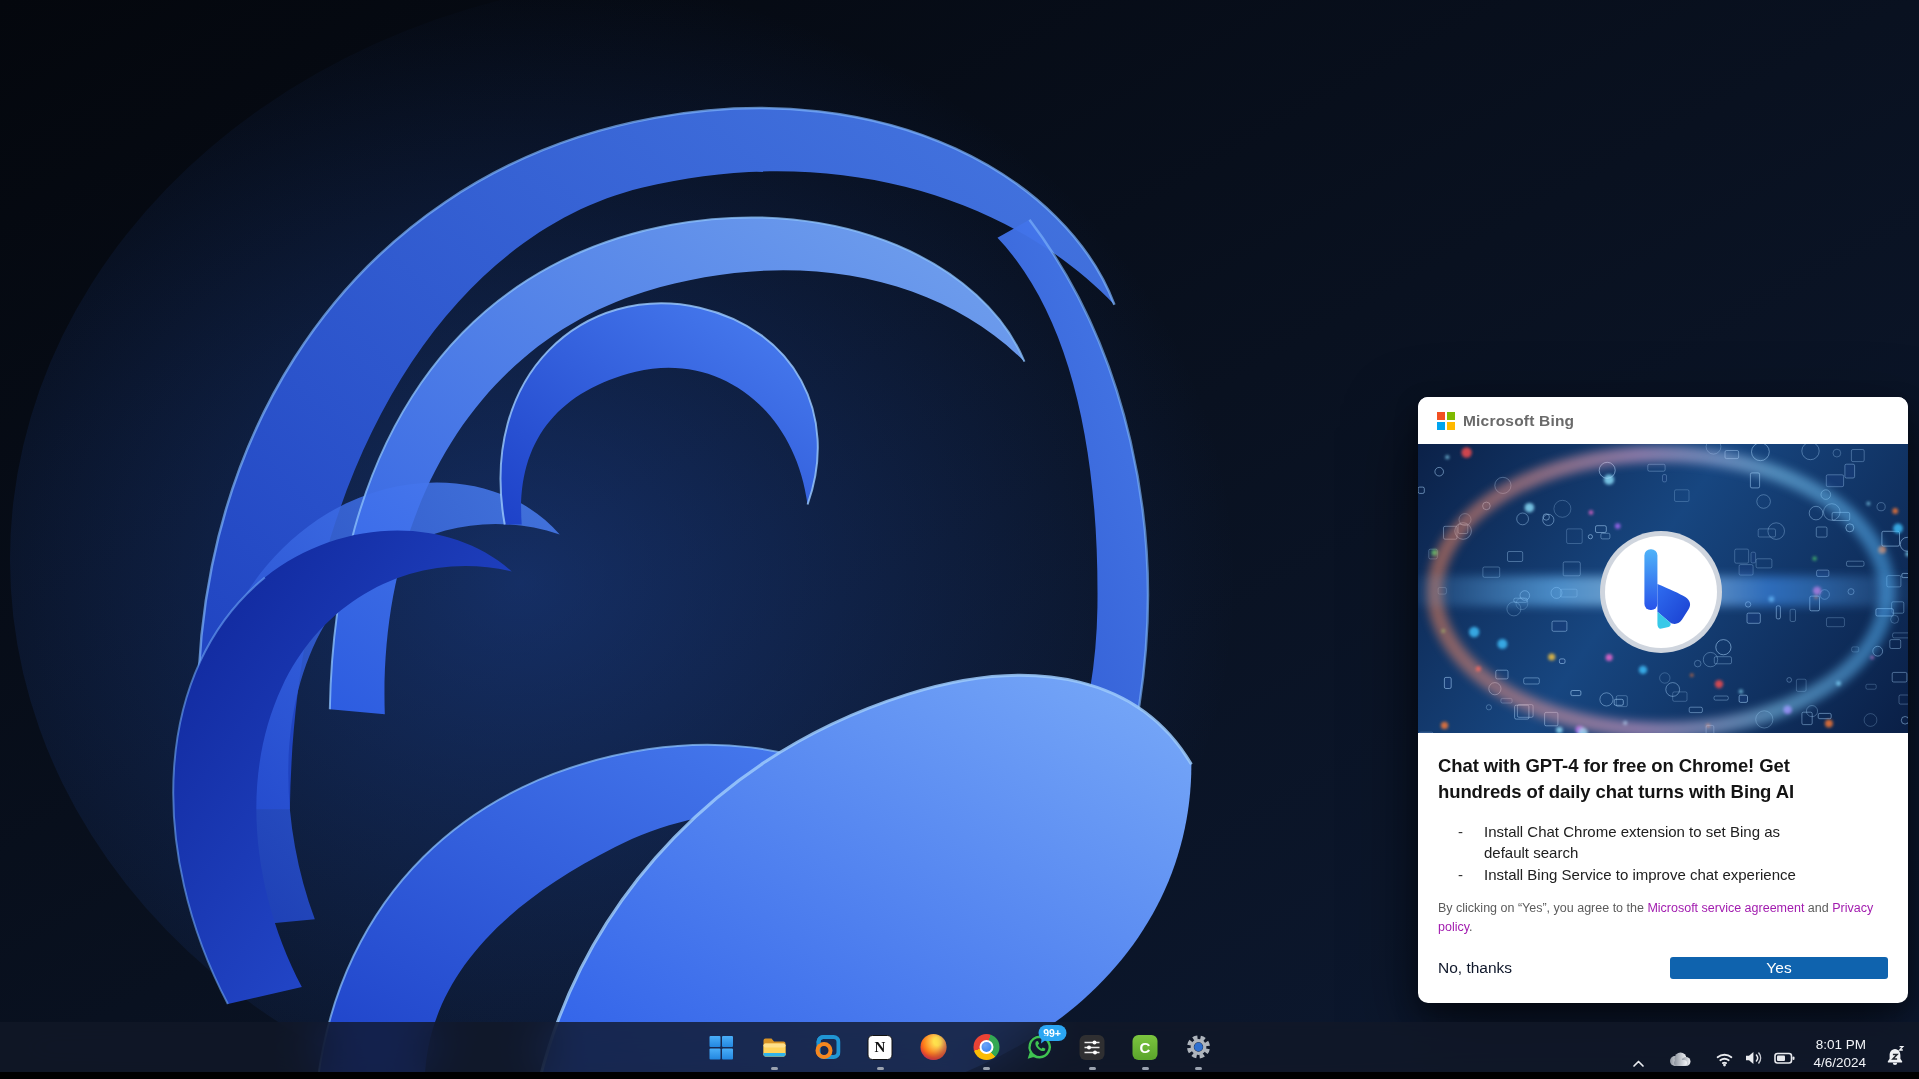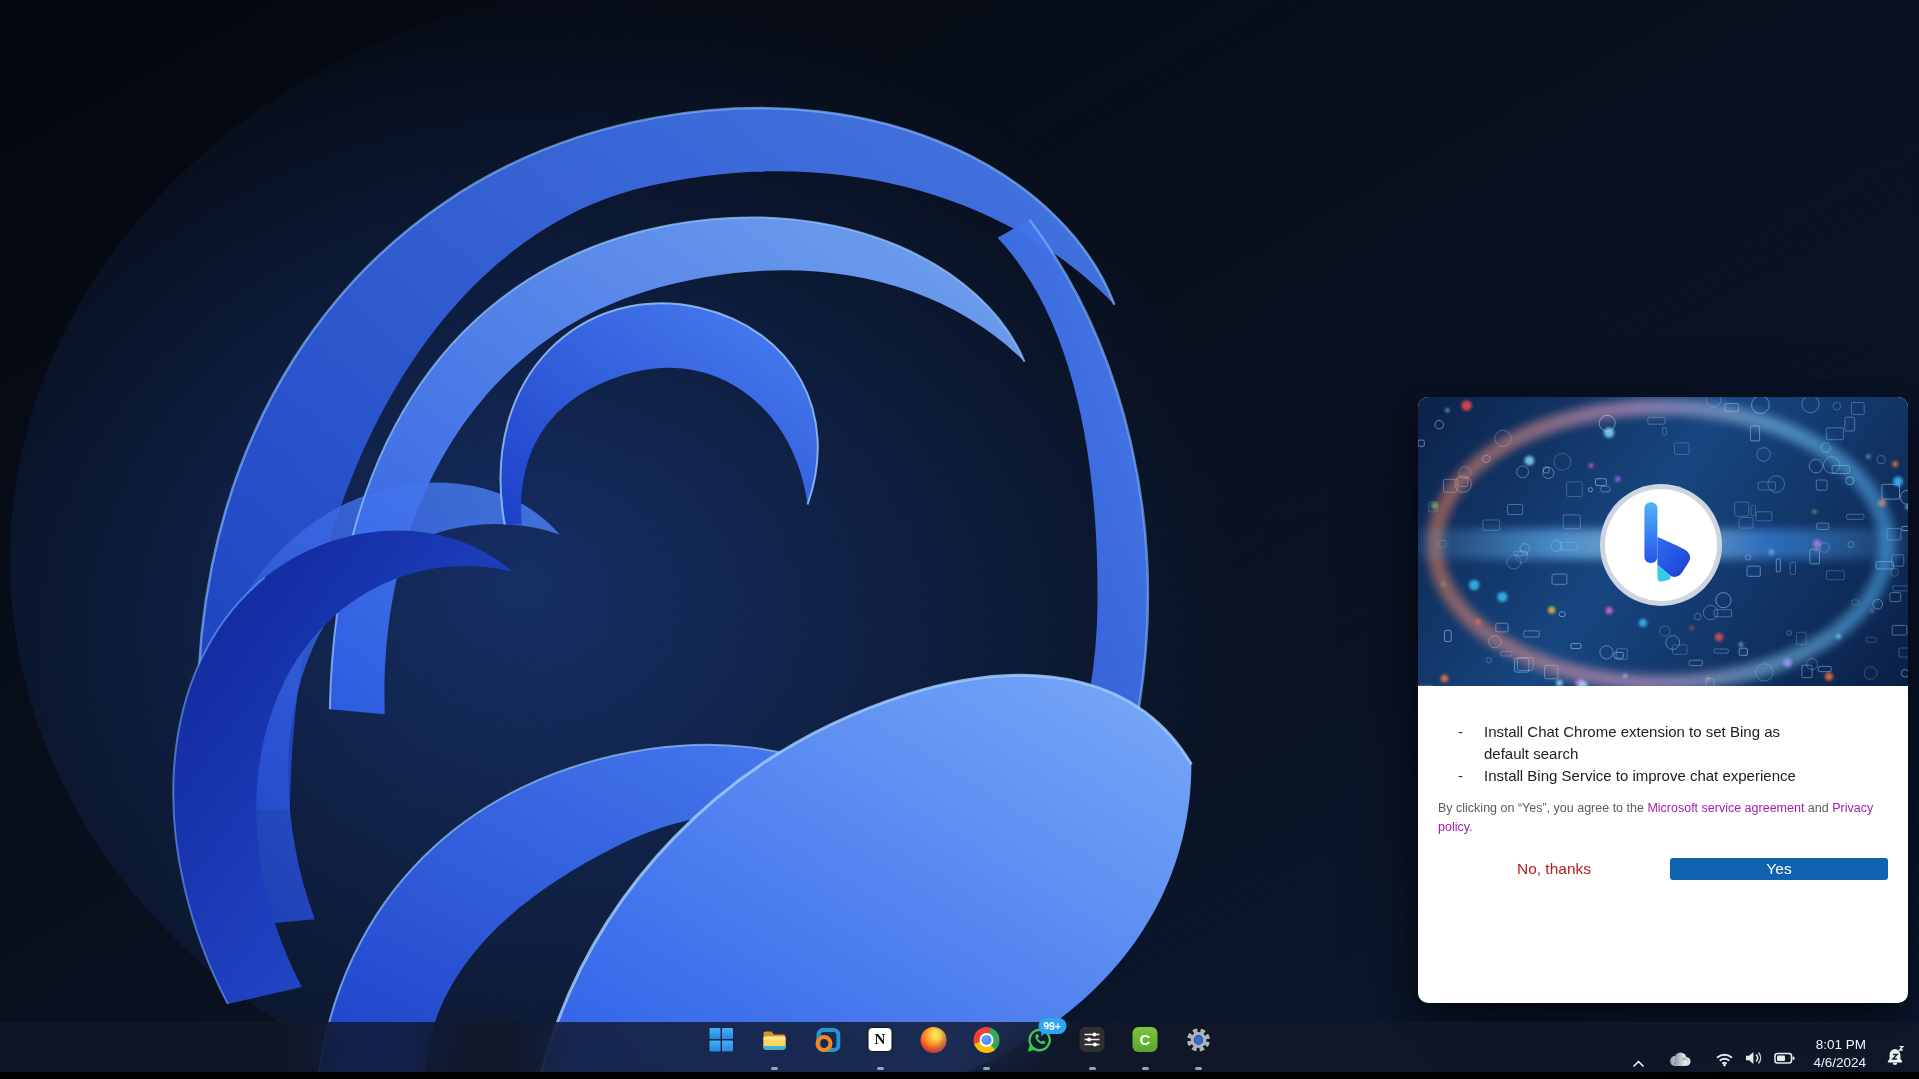--- a/index.html
+++ b/index.html
@@ -29,35 +29,35 @@
     font-size:18.5px;font-weight:700;color:#141414;line-height:1.42;
     white-space:pre-line;letter-spacing:-.1px;margin:0;
   }
   .bullets{margin:15px 0 0 20px;width:371px;}
   .bullet{display:flex;gap:0;font-size:15px;color:#202020;line-height:1.45;}
   .bullet .dash{width:26px;flex:0 0 26px;text-align:left;color:#333;}
   .bullet .b-text{width:345px;}
   .agreement{margin-top:13px;font-size:12.5px;color:#5c5c5c;line-height:1.5;}
   .agreement a{color:#a21caf;text-decoration:none;cursor:pointer;}
   .btn-row{display:flex;align-items:center;margin-top:15px;height:34px;}
-  .btn-decline{flex:1;text-align:center;font-size:15.5px;color:#b91c1c;cursor:pointer;}
+  .btn-decline{flex:1;font-size:15.5px;color:#0f172a;cursor:pointer;}
   .btn-accept{
     width:218px;height:22px;background:#0f63ae;color:#fff;font-size:15.5px;
     display:flex;align-items:center;justify-content:center;border-radius:3px;cursor:pointer;
   }
   
   .taskbar{
     position:absolute;left:0;right:0;top:1022px;height:50px;
     background:rgba(18,24,39,.80);backdrop-filter:blur(24px) saturate(1.25);
   }
   .task-center{
     position:absolute;left:50%;top:0;height:100%;transform:translateX(-50%);
     display:flex;align-items:center;gap:13px;
   }
-  .task-btn{width:40px;height:40px;border-radius:5px;display:flex;justify-content:center;position:relative;cursor:pointer;}
+  .task-btn{width:40px;height:40px;border-radius:5px;display:flex;align-items:center;justify-content:center;position:relative;cursor:pointer;}
   .run-dot{position:absolute;left:50%;transform:translateX(-50%);bottom:-3px;width:7px;height:3px;border-radius:2px;background:#9aa2af;}
   .app-glyph-box{width:25px;height:25px;border-radius:6px;display:flex;align-items:center;justify-content:center;}
   .notion-box{background:#fff;border:1.6px solid #111;border-radius:5px;width:23px;height:23px;}
   .notion-box span{font-family:"Liberation Serif",serif;font-weight:700;font-size:15px;color:#111;}
   .camtasia-box{background:linear-gradient(180deg,#7cc53f,#5aa52b);}
   .camtasia-box span{color:#fff;font-weight:800;font-size:15px;}
   .firefox-ball{
     width:26px;height:26px;border-radius:50%;
     background:radial-gradient(circle at 66% 28%,#ffe14d 0 16%,#ffb23e 34%,#ff8a1e 52%,#ff5f1c 68%,#e73b57 84%,#b5186e 100%);
     box-shadow:inset -3px -4px 6px rgba(120,20,90,.45);
@@ -121,20 +121,29 @@
   <path d="M1030,220 C1125,345 1168,525 1140,705 C1110,885 988,1008 832,1050" stroke="#7db4fb" stroke-width="2.5" fill="none" opacity="0.65"></path>
   <path d="M228,1005 C148,852 152,670 265,578 C340,518 448,515 512,572 C420,550 325,595 282,688 C240,778 252,892 302,988 Z" fill="url(#pDark)"></path>
   <path d="M228,1005 C148,852 152,670 265,578" stroke="#6ea6f5" stroke-width="2" fill="none" opacity="0.6"></path>
   <path d="M318,1080 C342,900 465,778 648,750 C795,728 908,788 948,878 C862,800 725,792 615,848 C492,910 428,988 425,1080 Z" fill="url(#pMid)"></path>
   <path d="M318,1080 C342,900 465,778 648,750 C795,728 908,788 948,878" stroke="#8fc4fc" stroke-width="2" fill="none" opacity="0.7"></path>
   <path d="M540,1080 C588,892 728,752 908,695 C1038,654 1142,680 1192,765 C1192,908 1098,1025 948,1080 Z" fill="url(#pLight)"></path>
   <path d="M540,1080 C588,892 728,752 908,695 C1038,654 1142,680 1192,765" stroke="#9ccafc" stroke-width="3" fill="none" opacity="0.85"></path>
 </svg>
 
 <div class="popup">
+  <div class="popup-header">
+    <span class="ms-logo">
+      <span class="ms-sq-red"></span>
+        <span class="ms-sq-green"></span>
+      <span class="ms-sq-blue"></span>
+        <span class="ms-sq-yellow"></span>
+    </span>
+    <span class="brand">Microsoft Bing</span>
+  </div>
 
   <div class="hero">
     <svg id="hero-svg" width="490" height="289" viewBox="0 0 490 289">
       <defs>
         <linearGradient id="ringGrad" x1="0" y1="0" x2="1" y2="0">
           <stop offset="0" stop-color="#ff8a5a"></stop>
             <stop offset="0.45" stop-color="#ffb7de"></stop>
           <stop offset="0.75" stop-color="#8fd8ff"></stop>
             <stop offset="1" stop-color="#56b9ff"></stop>
         </linearGradient>
@@ -319,20 +328,22 @@
         <g transform="translate(214,104) scale(0.62)">
           <rect x="20" y="2" width="21" height="98" rx="10" fill="url(#bingStem)"></rect>
           <path d="M41,58 C60,66 78,74 86,79 C94,84 96,92 91,99 L81,115 C76,123 67,125 60,119 L41,103 Z" fill="url(#bingSwoosh)"></path>
           <path d="M41,103 L60,119 C64,122 63,127 57,128 L48,130 C43,131 41,127 41,122 Z" fill="#37c9e8"></path>
         </g>
       </g>
     </svg>
   </div>
 
   <div class="popup-body">
+    <p class="popup-heading">Chat with GPT-4 for free on Chrome! Get
+hundreds of daily chat turns with Bing AI</p>
     <div class="bullets">
       <div class="bullet">
         <span class="dash">-</span>
         <span class="b-text">Install Chat Chrome extension to set Bing as default search</span>
       </div>
       <div class="bullet">
         <span class="dash">-</span>
         <span class="b-text">Install Bing Service to improve chat experience</span>
       </div>
     </div>

